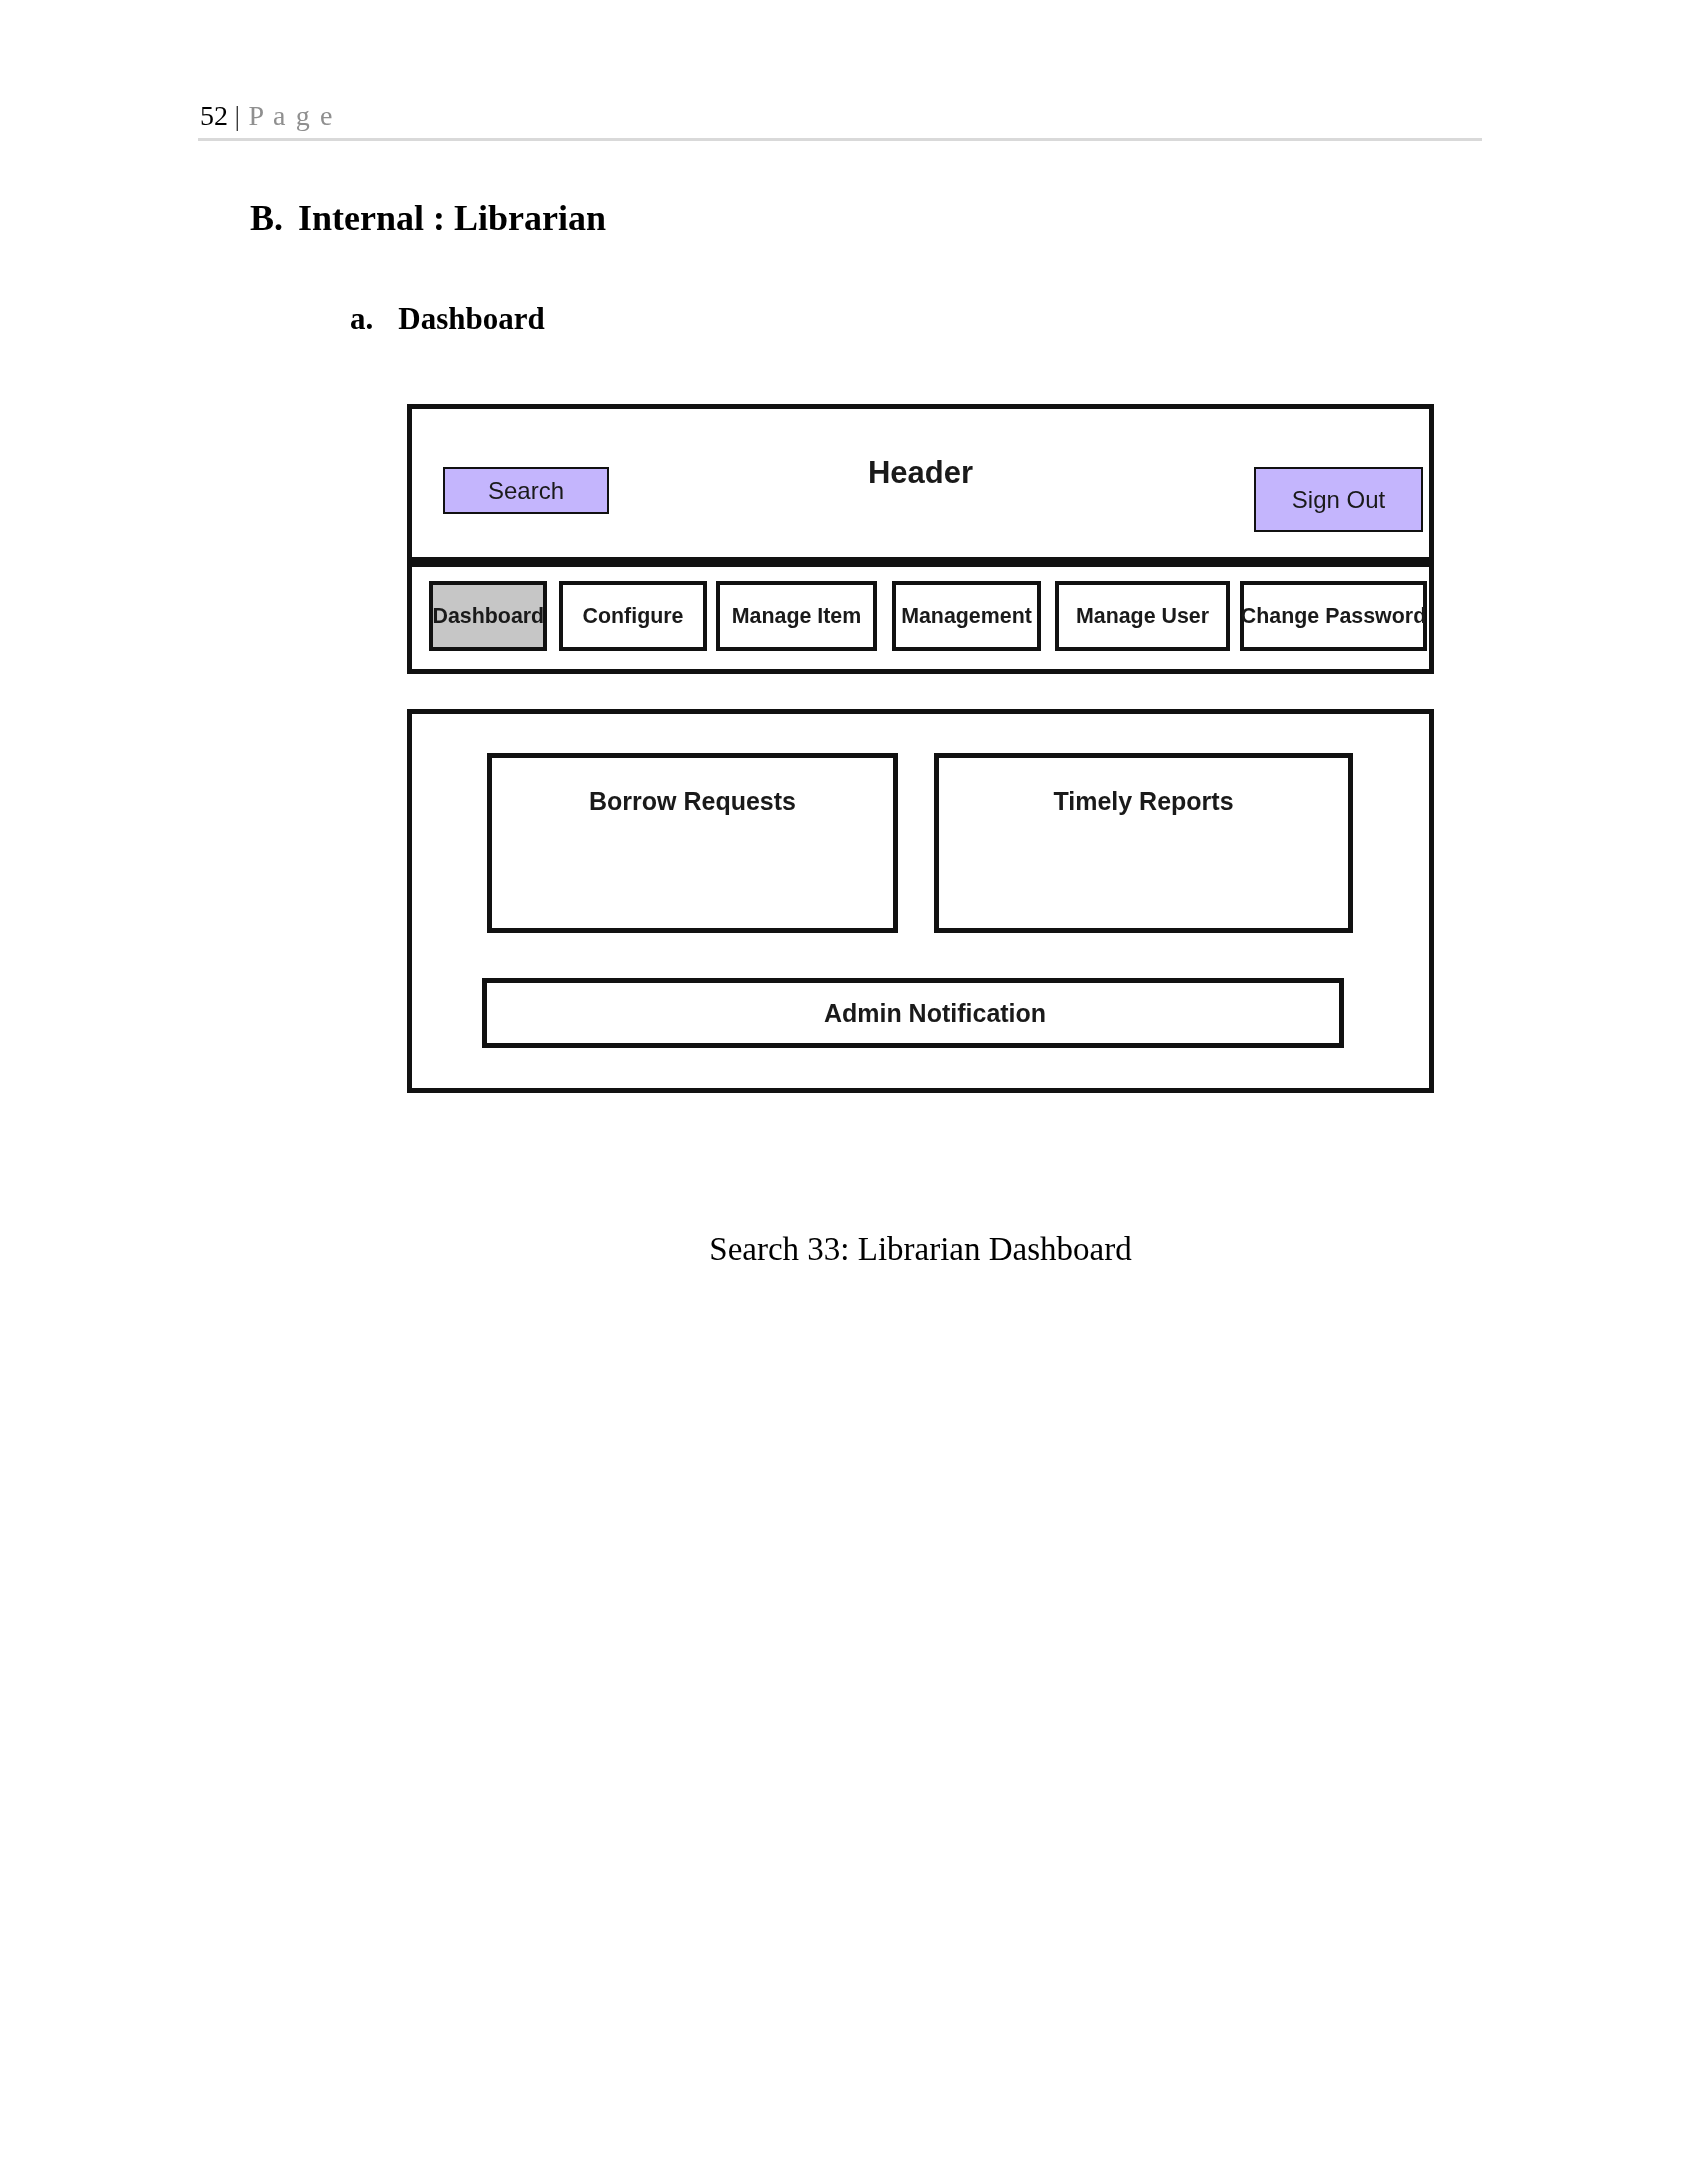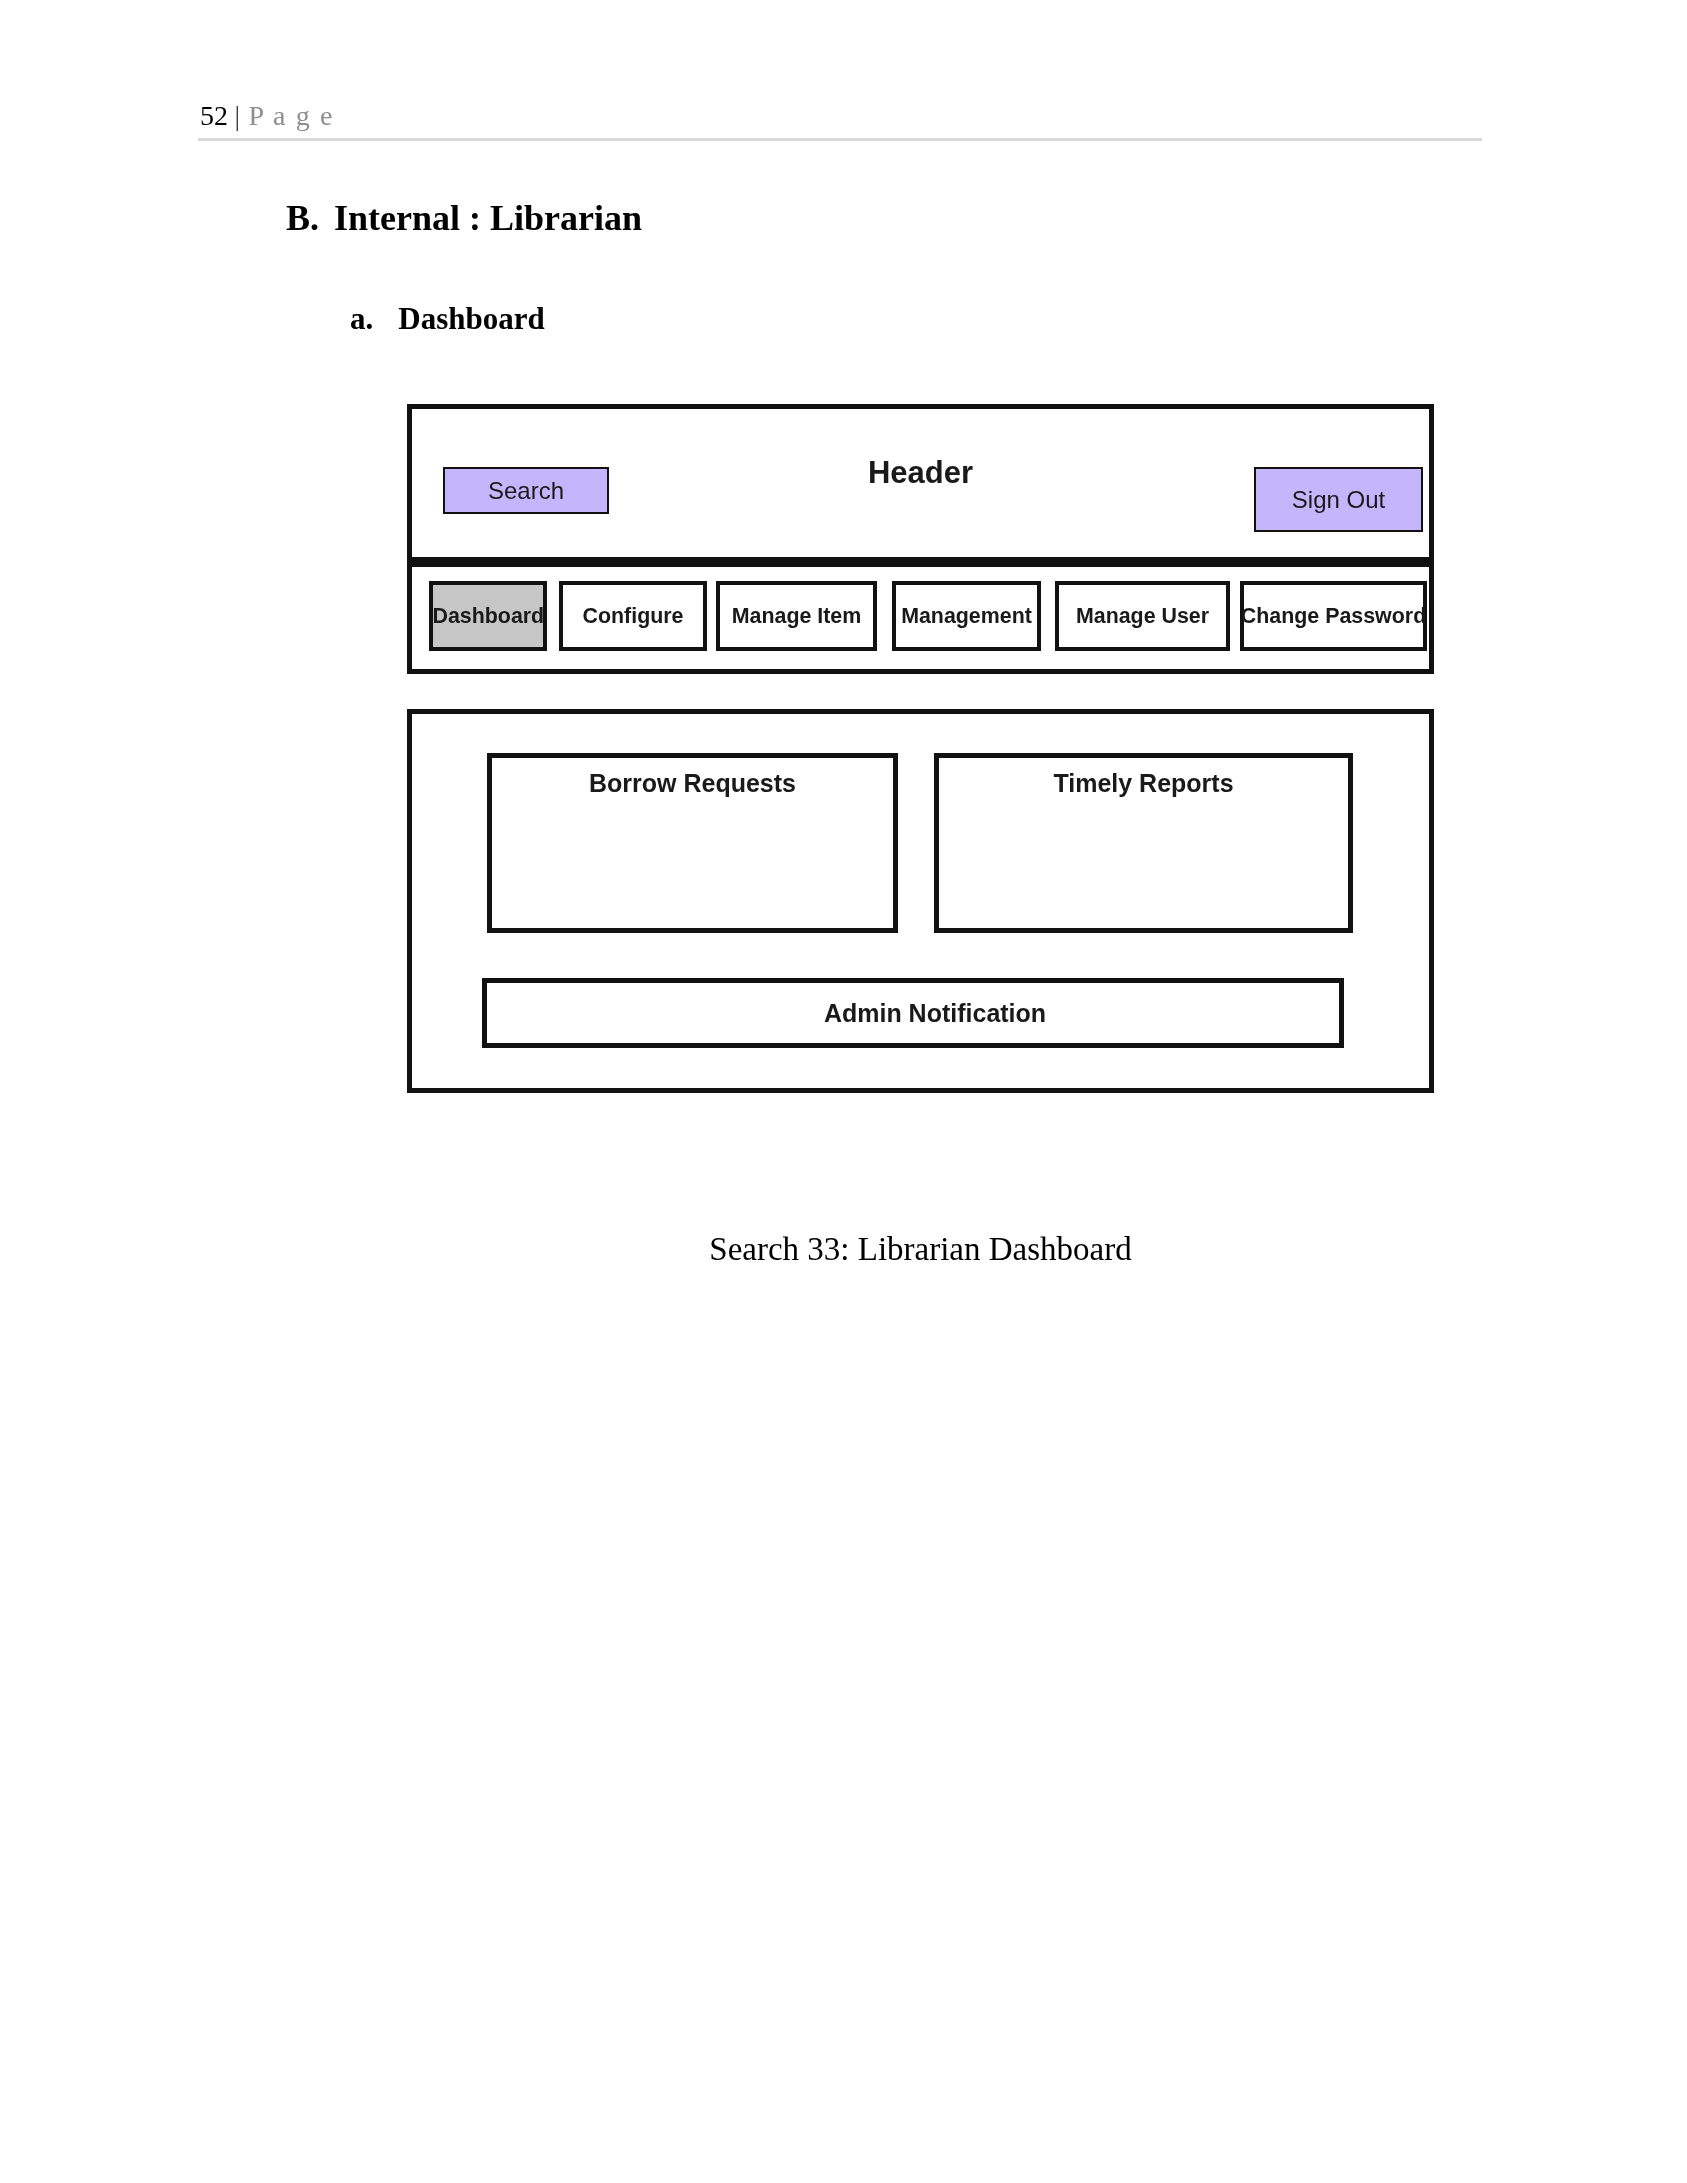--- a/index.html
+++ b/index.html
@@ -26,21 +26,20 @@
   .header-rule {
     position: absolute; left: 198px; top: 138px;
     width: 1284px; height: 2.5px; background: #d9d9d9;
   }
 
   .section-heading {
     position: absolute; left: 250px; top: 198px;
     font-family: "Liberation Serif", serif;
     font-weight: bold; font-size: 36px; line-height: 40px; color: #000;
     white-space: nowrap;
-    margin-left: 36px;
   }
   .section-heading .prefix { margin-right: 15px; }
 
   .sub-heading {
     position: absolute; left: 350px; top: 301px;
     font-family: "Liberation Serif", serif;
     font-weight: bold; font-size: 31px; line-height: 35px; color: #000;
     white-space: nowrap;
   }
   .sub-heading .prefix { margin-right: 25px; }
@@ -75,21 +74,21 @@
   .nav-0 { left: 17.3px;   width: 118px; }
   .nav-1 { left: 147px;  width: 148px; }
   .nav-2 { left: 304px;  width: 161px; }
   .nav-3 { left: 480px;  width: 149px; }
   .nav-4 { left: 643px;  width: 175px; }
   .nav-5 { left: 828px; width: 187px; }
 
   .main-box { left: 0; top: 305px; width: 1027px; height: 384px; }
   .panel-label {
     text-align: center; font-weight: bold; font-size: 25px; color: #1a1a1a;
-    padding-top: 11px;
+    padding-top: 29px;
   }
   .borrow-box { left: 75px;  top: 39px; width: 411px; height: 180px; }
   .timely-box { left: 511px; top: 39px; width: 419px; height: 180px; margin-left: 11px; }
   .admin-box  {
     left: 70px; top: 264px; width: 862px; height: 70px;
     display: flex; align-items: center; justify-content: center;
     font-weight: bold; font-size: 25px; color: #1a1a1a; padding-left: 44px;
   }
 
   .footer-box {

